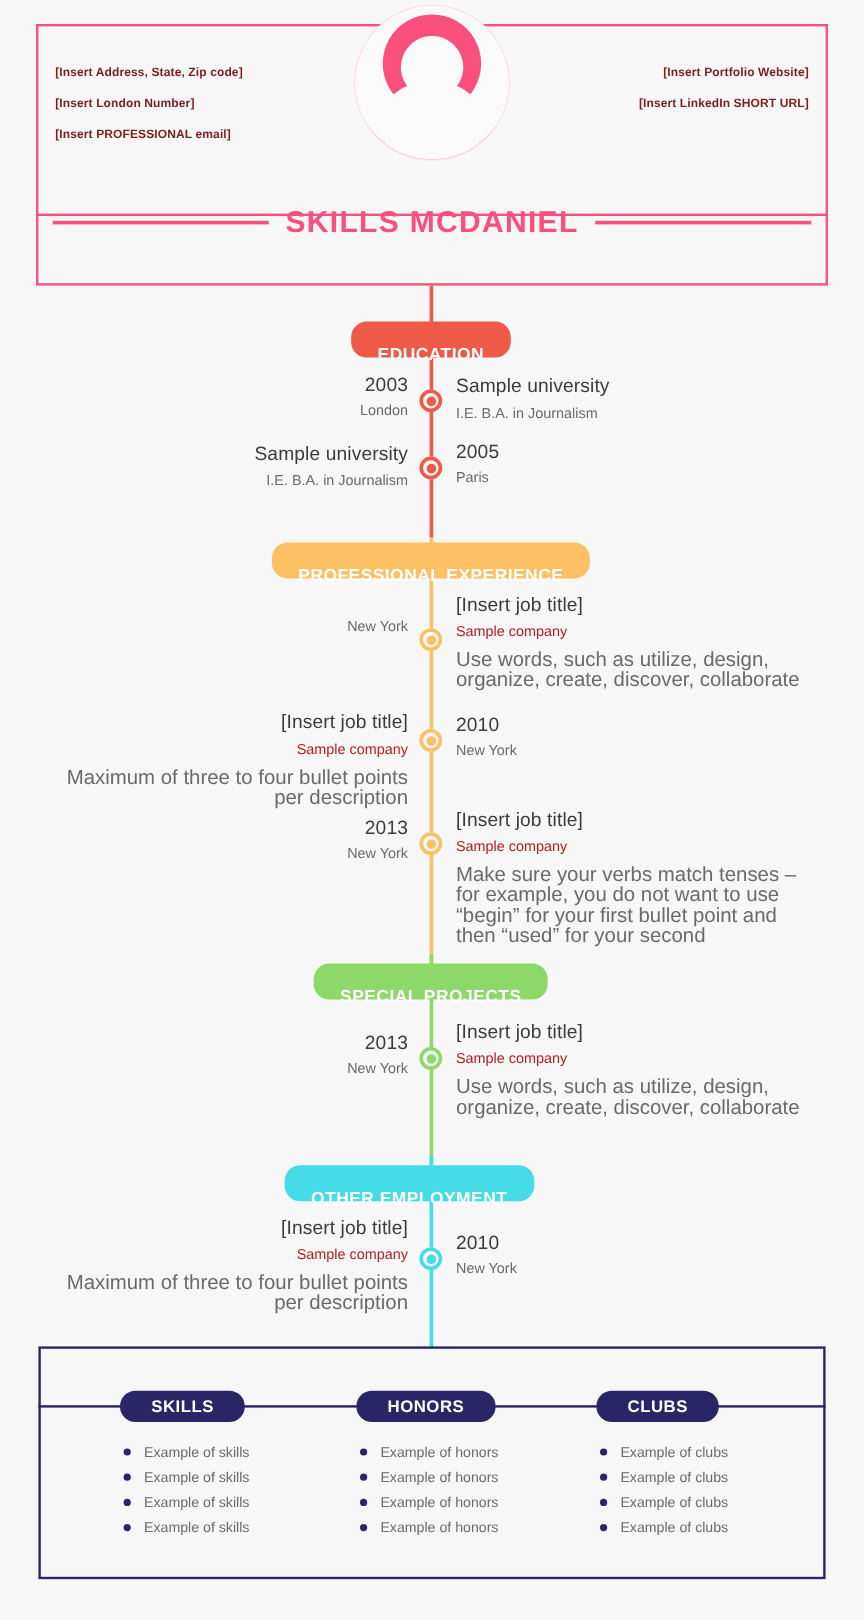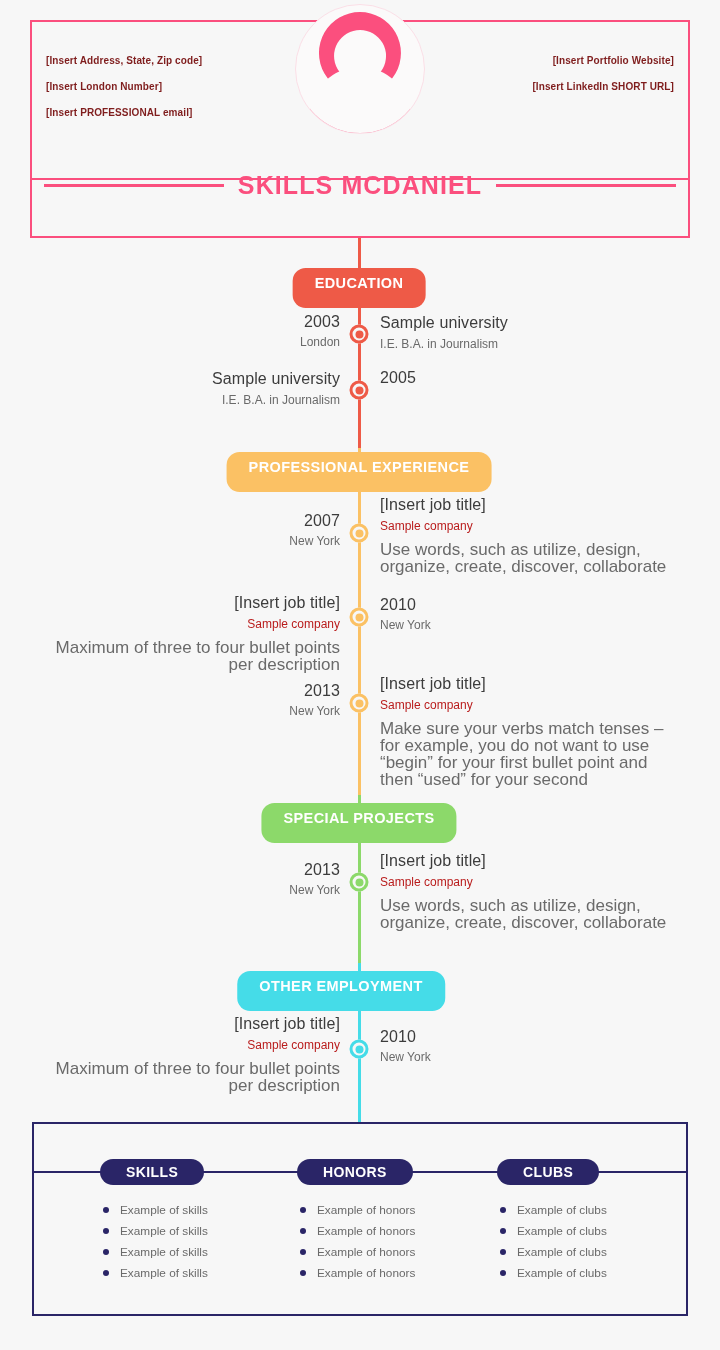--- a/index.html
+++ b/index.html
@@ -55,24 +55,24 @@
   }
 
   
   .spine {
     position: absolute; left: 358px; width: 3px;
   }
 
   
   .pill {
     position: absolute; left: 50%; transform: translateX(-50%);
-    height: 40px; line-height: 26px;
+    height: 26px; line-height: 26px;
     border-radius: 13px;
     color: #fff; font-weight: 800; font-size: 14.5px;
-    letter-spacing: .4px; padding: 2px 22px; white-space: nowrap;
+    letter-spacing: .4px; padding: 15px 22px; white-space: nowrap;
     text-align: center;
   }
 
   
   .dot {
     position: absolute; left: 359px; transform: translate(-50%, -50%);
     width: 19px; height: 19px; border-radius: 50%;
     background: #f7f7f7;
     display: flex; align-items: center; justify-content: center;
   }
@@ -183,32 +183,32 @@
       </div>
       <div class="entry right" style="top: 313px;">
         <div class="e-title">Sample university</div>
         <div class="e-sub" style="font-style: normal; color: rgb(106, 106, 106);">I.E. B.A. in Journalism</div>
       </div>
       <div class="dot" style="top: 390px; color: rgb(238, 90, 71);">
         <div class="dot-core"></div>
       </div>
       <div class="entry right" style="top: 368px;">
         <div class="e-title">2005</div>
+        <div class="e-sub plain">Paris</div>
       </div>
       <div class="entry left" style="top: 369px;">
         <div class="e-title">Sample university</div>
         <div class="e-sub" style="font-style: normal; color: rgb(106, 106, 106);">I.E. B.A. in Journalism</div>
       </div>
       <div class="spine" style="top: 448px; height: 355px; background: rgb(251, 193, 100);"></div>
       <div class="pill" style="top: 452px; left: 359px; background: rgb(251, 193, 100);">PROFESSIONAL EXPERIENCE</div>
       <div class="dot" style="top: 533px; color: rgb(251, 193, 100);">
         <div class="dot-core"></div>
       </div>
       <div class="entry left" style="top: 511px;">
-        <div class="e-title">2007</div>
         <div class="e-sub plain">New York</div>
       </div>
       <div class="entry right" style="top: 495px;">
         <div class="e-title">[Insert job title]</div>
         <div class="e-sub">Sample company</div>
         <div class="e-desc">Use words, such as utilize, design, organize, create, discover, collaborate</div>
       </div>
       <div class="dot" style="top: 617px; color: rgb(251, 193, 100);">
         <div class="dot-core"></div>
       </div>

